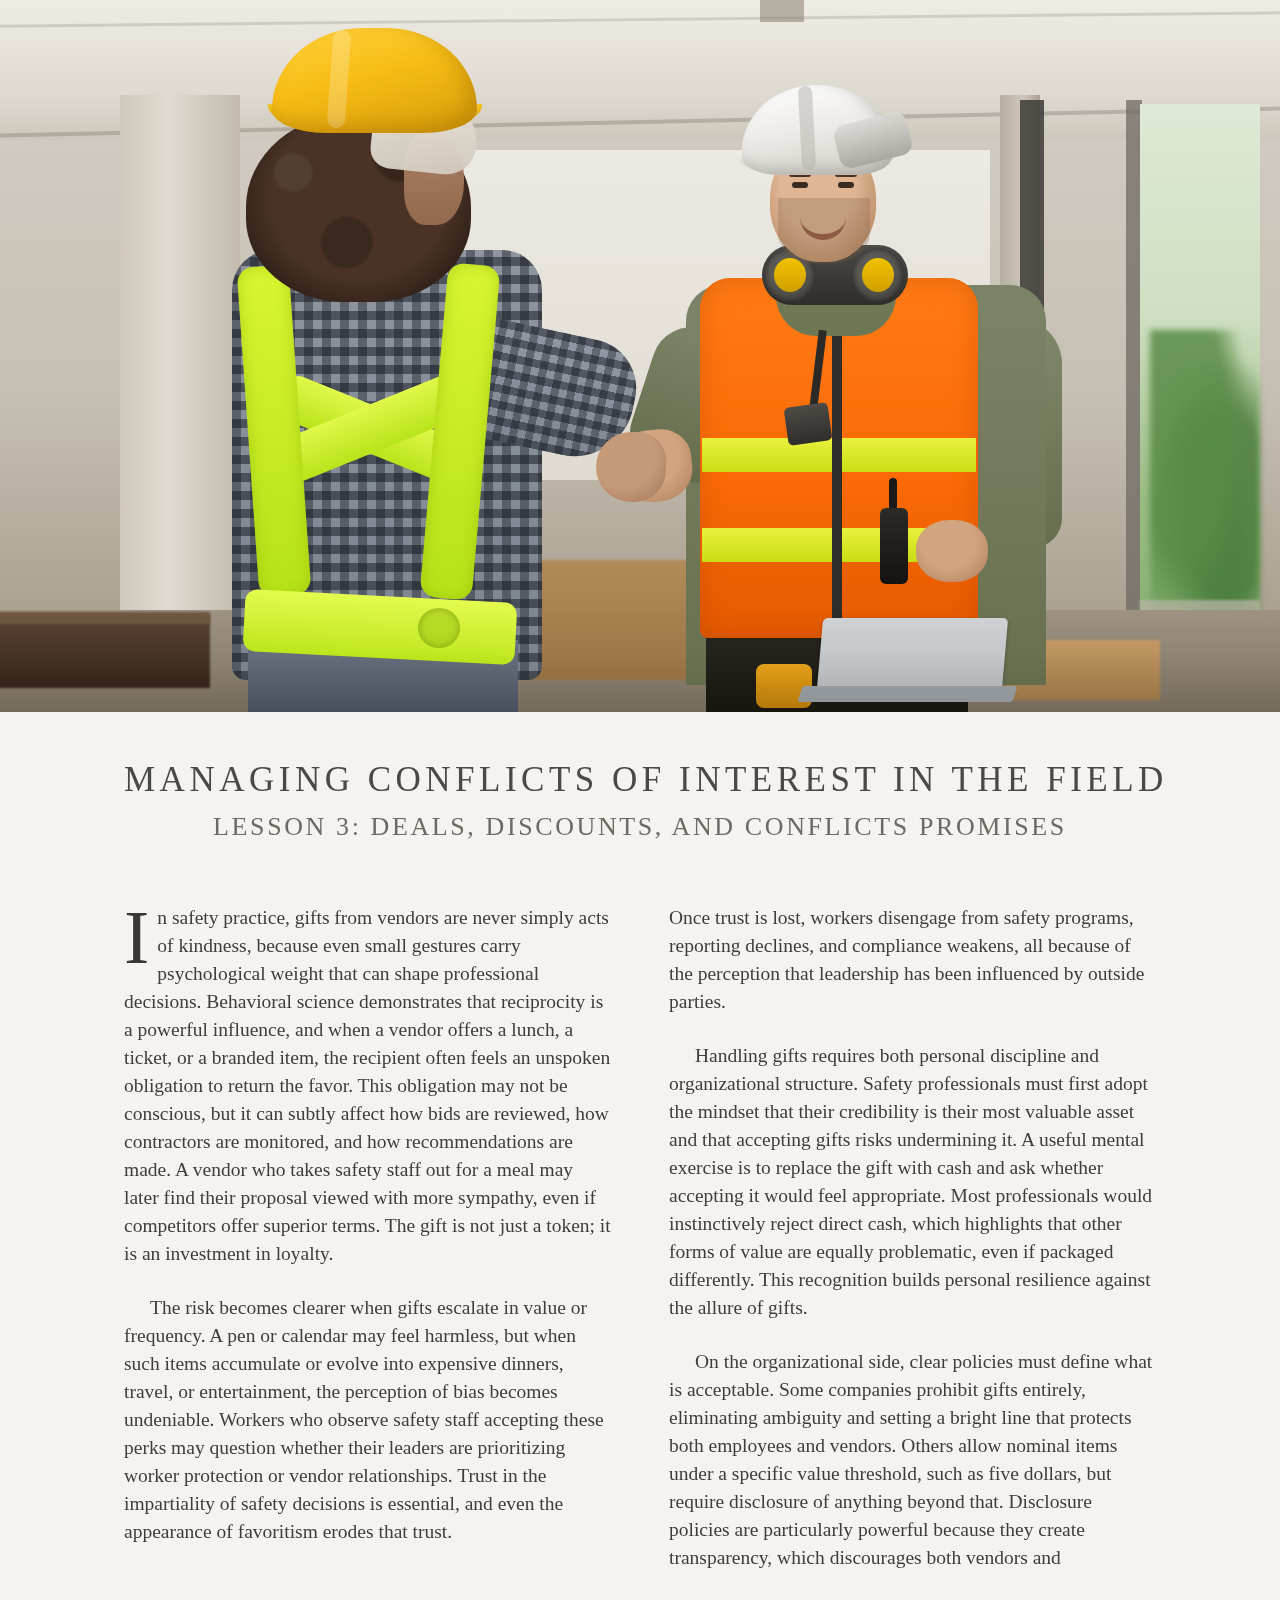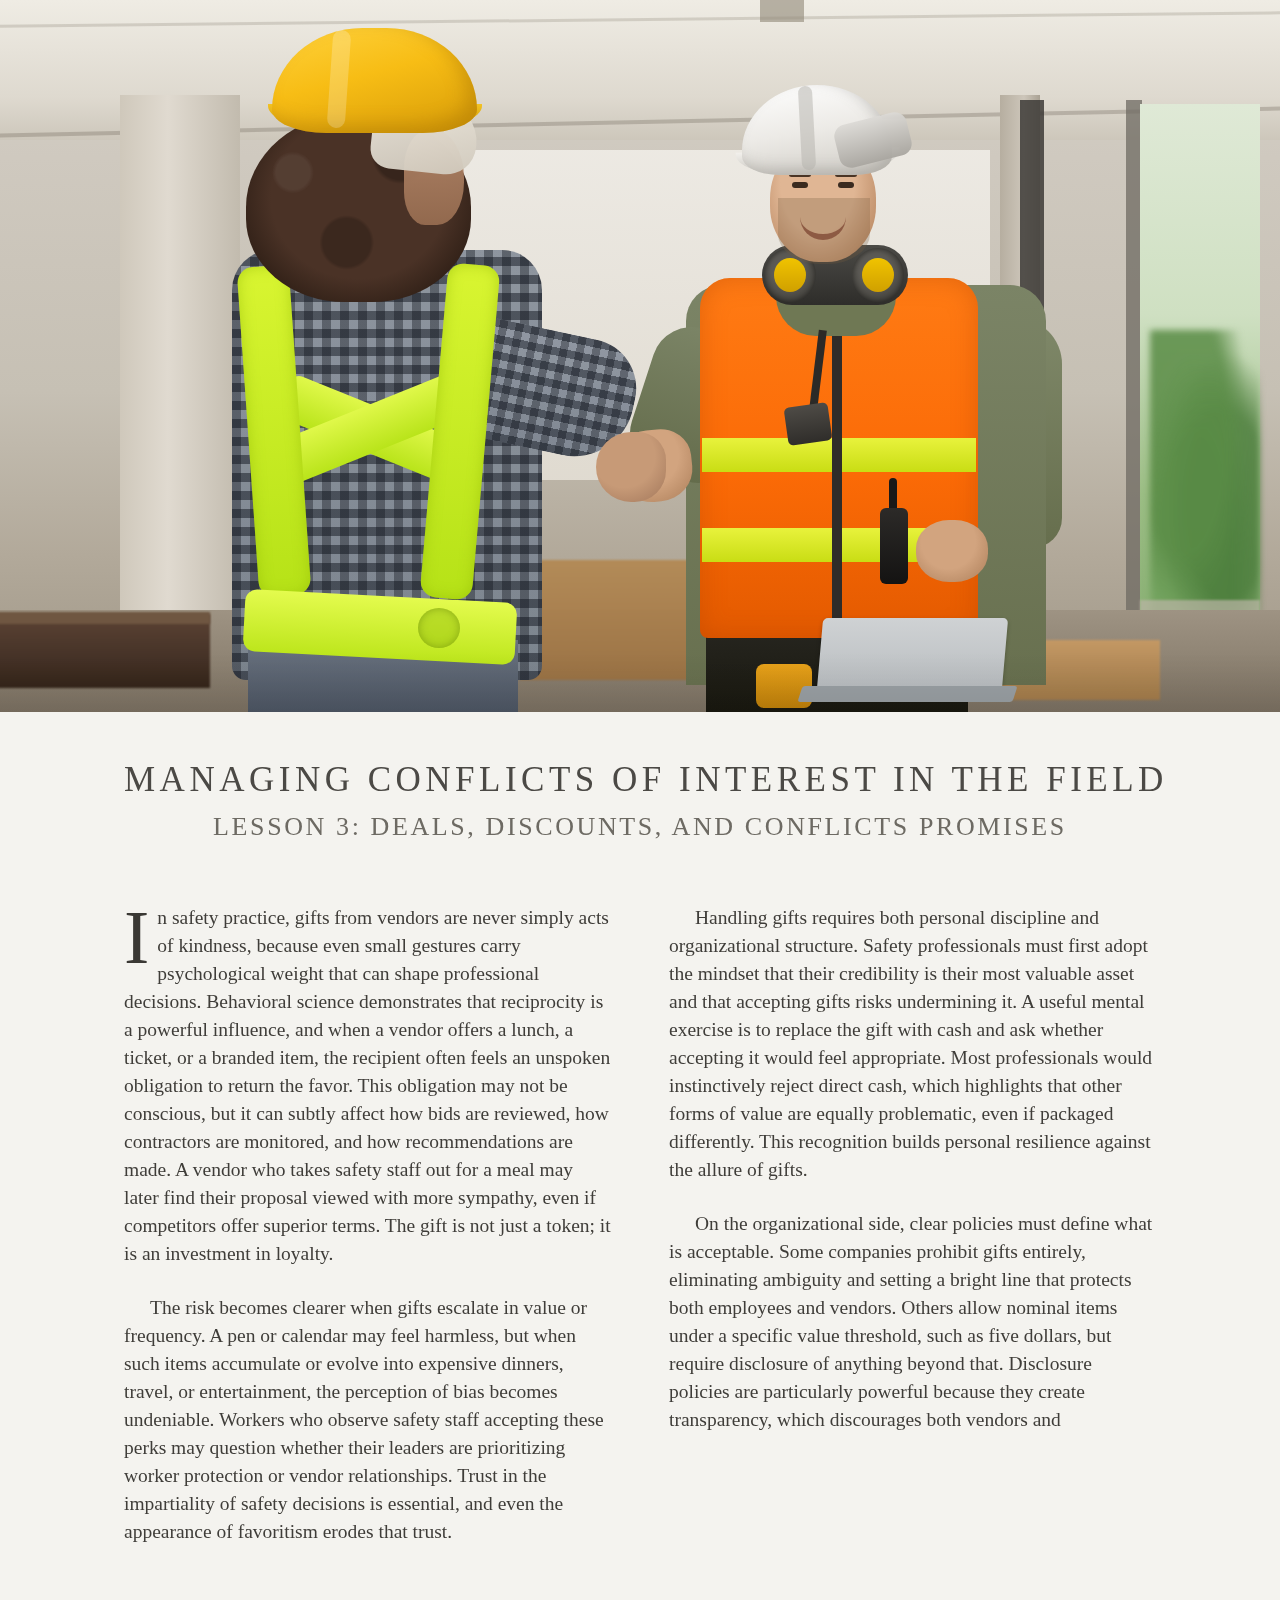--- a/index.html
+++ b/index.html
@@ -631,19 +631,20 @@
   <div class="article">
     <h1 class="title">MANAGING CONFLICTS OF INTEREST IN THE FIELD</h1>
     <h2 class="subtitle">LESSON 3: DEALS, DISCOUNTS, AND CONFLICTS PROMISES</h2>
 
     <div class="columns">
       <div class="col">
         <p class="first dropcap">In safety practice, gifts from vendors are never simply acts of kindness, because even small gestures carry psychological weight that can shape professional decisions. Behavioral science demonstrates that reciprocity is a powerful influence, and when a vendor offers a lunch, a ticket, or a branded item, the recipient often feels an unspoken obligation to return the favor. This obligation may not be conscious, but it can subtly affect how bids are reviewed, how contractors are monitored, and how recommendations are made. A vendor who takes safety staff out for a meal may later find their proposal viewed with more sympathy, even if competitors offer superior terms. The gift is not just a token; it is an investment in loyalty.</p>
         <p>The risk becomes clearer when gifts escalate in value or frequency. A pen or calendar may feel harmless, but when such items accumulate or evolve into expensive dinners, travel, or entertainment, the perception of bias becomes undeniable. Workers who observe safety staff accepting these perks may question whether their leaders are prioritizing worker protection or vendor relationships. Trust in the impartiality of safety decisions is essential, and even the appearance of favoritism erodes that trust.</p>
       </div>
       <div class="col">
+        <p class="first">Once trust is lost, workers disengage from safety programs, reporting declines, and compliance weakens, all because of the perception that leadership has been influenced by outside parties.</p>
         <p>Handling gifts requires both personal discipline and organizational structure. Safety professionals must first adopt the mindset that their credibility is their most valuable asset and that accepting gifts risks undermining it. A useful mental exercise is to replace the gift with cash and ask whether accepting it would feel appropriate. Most professionals would instinctively reject direct cash, which highlights that other forms of value are equally problematic, even if packaged differently. This recognition builds personal resilience against the allure of gifts.</p>
         <p>On the organizational side, clear policies must define what is acceptable. Some companies prohibit gifts entirely, eliminating ambiguity and setting a bright line that protects both employees and vendors. Others allow nominal items under a specific value threshold, such as five dollars, but require disclosure of anything beyond that. Disclosure policies are particularly powerful because they create transparency, which discourages both vendors and</p>
       </div>
     </div>
   </div>
 
 </div>
 
 </body></html>

